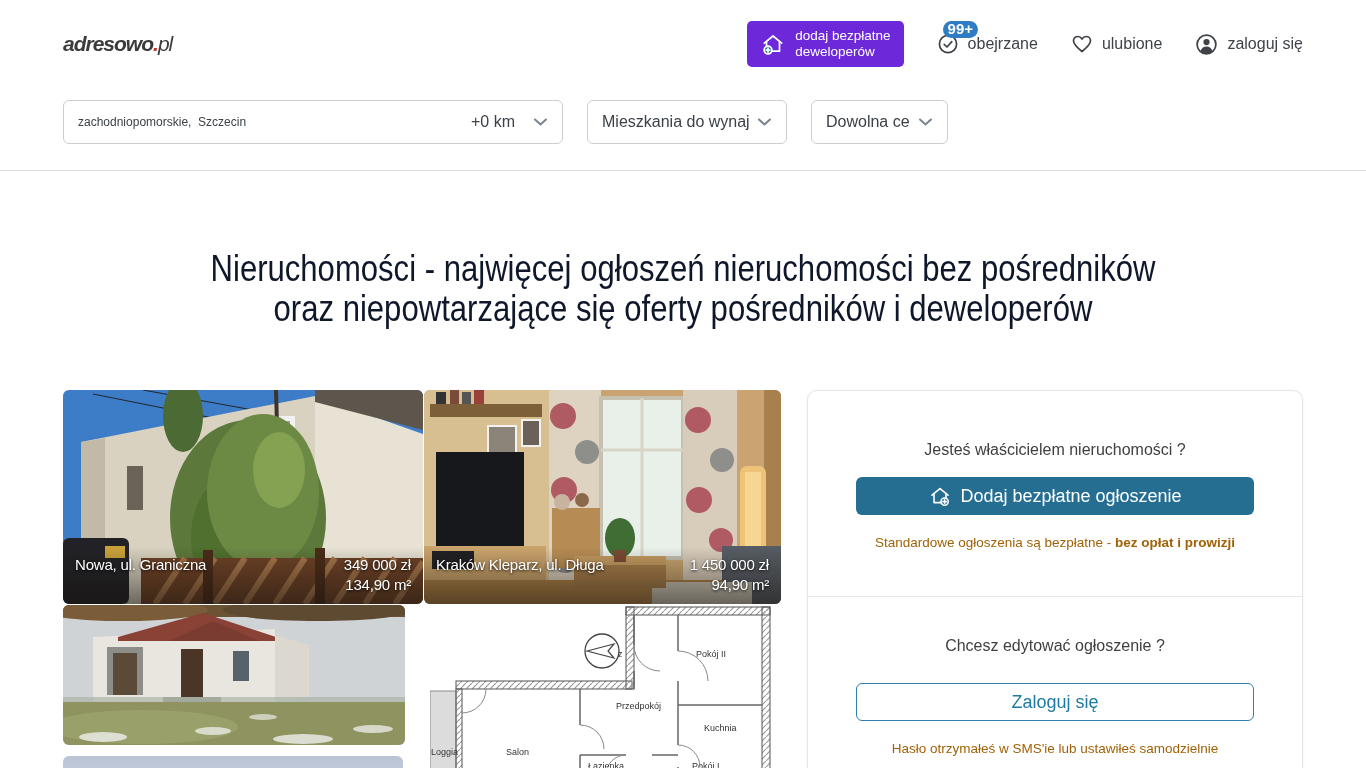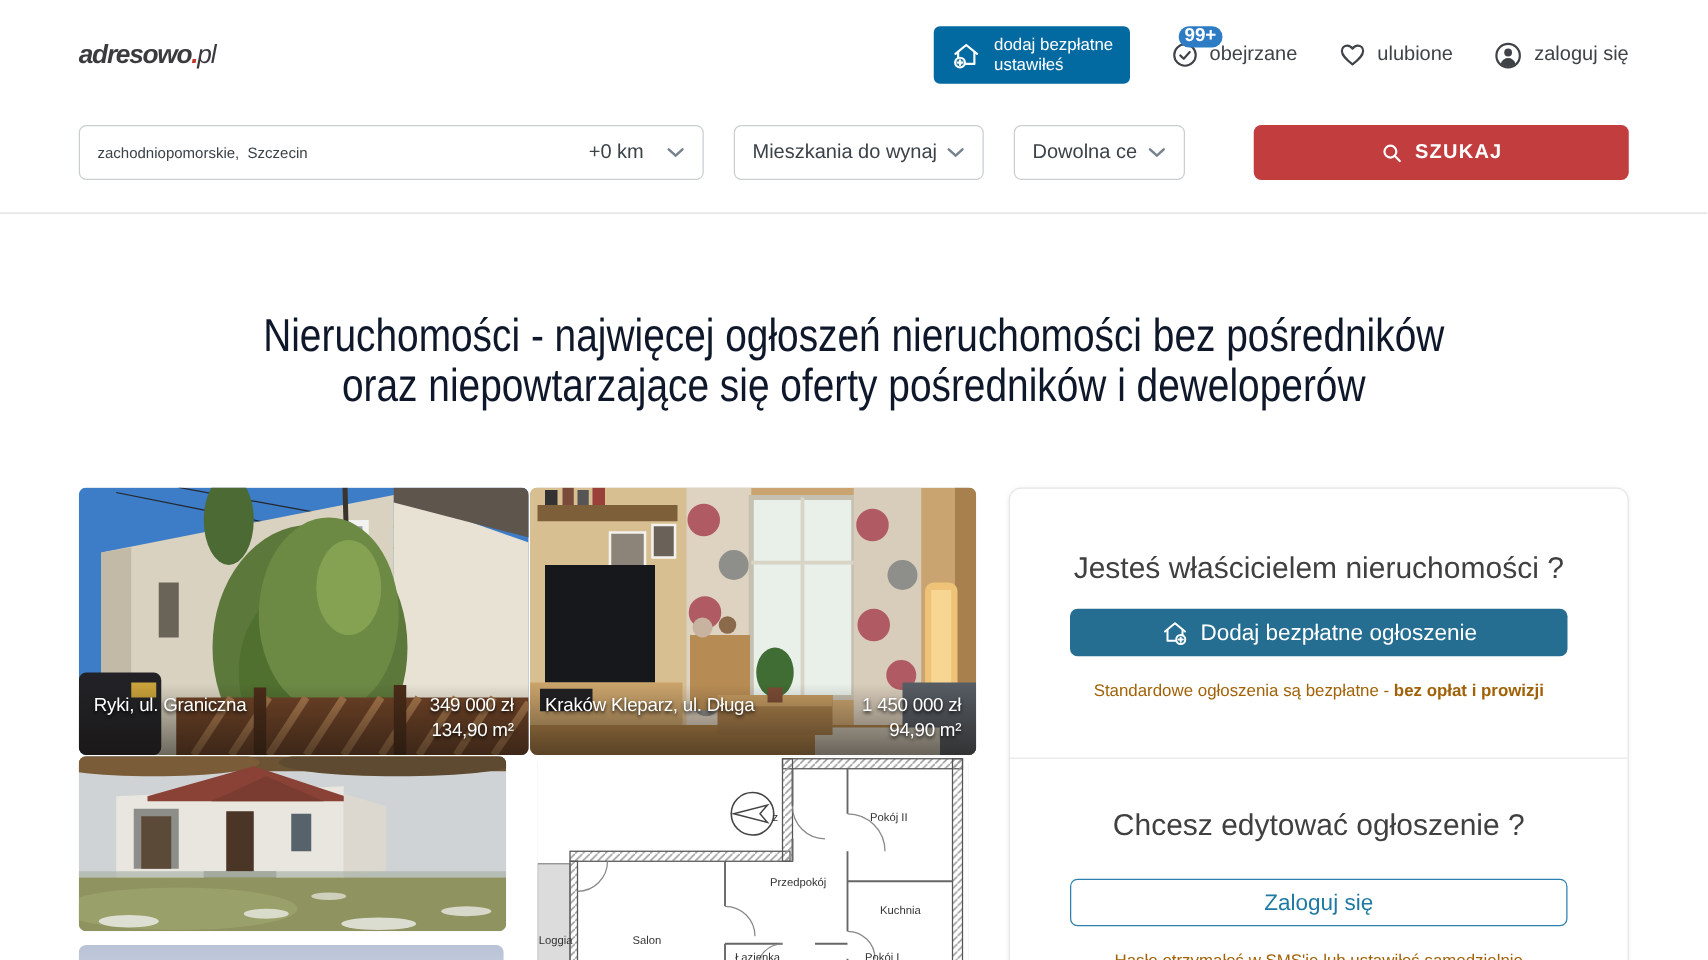--- a/index.html
+++ b/index.html
@@ -10,21 +10,21 @@
   
   .header { height: 88px; display: flex; align-items: center;
     justify-content: space-between; padding: 0 63px; }
   .logo { font-style: italic; font-size: 21px; letter-spacing: -1px; cursor: pointer; }
   .logo .l-name { font-weight: 700; color: #3b3b3d; }
   .logo .l-dot  { font-weight: 700; color: #c0392b; }
   .logo .l-tld  { font-weight: 400; color: #3b3b3d; }
 
   .header-right { display: flex; align-items: center; gap: 32px; }
   .btn-add-header { display: flex; align-items: center; gap: 9px;
-    background: #0369a1; border: none; border-radius: 5px; color: #fff;
+    background: #6d28d9; border: none; border-radius: 5px; color: #fff;
     padding: 7px 13px; cursor: pointer; font-family: inherit; }
   .btn-add-header .two-line { text-align: left; font-size: 13.5px; line-height: 16px; }
   .header-item { display: flex; align-items: center; gap: 8px; font-size: 16px;
     color: #3f4347; cursor: pointer; }
   .icon-wrap { position: relative; display: inline-flex; }
   .badge { position: absolute; top: -11px; left: 7px; background: #2e7cc3; color: #fff;
     font-size: 15px; font-weight: 700; line-height: 14px; padding: 1px 5px 2px;
     border-radius: 9px; }
 
   
@@ -73,21 +73,21 @@
     text-shadow: 0 1px 3px rgba(0,0,0,0.9); }
   .cap .c-title { line-height: 20px; }
   .cap .c-right { text-align: right; line-height: 20px; white-space: nowrap; }
 
   
   .owner-card { margin-left: 26px; width: 496px; height: 520px; background: #fff;
     border: 1px solid #e6e6e6; border-radius: 10px;
     box-shadow: 0 1px 4px rgba(0,0,0,0.06); }
   .card-section { padding: 50px 48px 46px; text-align: center; }
   .card-section.s2 { padding: 40px 48px; }
-  .card-heading { font-size: 24px; font-weight: 400; color: #404040; }
+  .card-heading { font-size: 16px; font-weight: 400; color: #404040; }
   .btn-card { margin-top: 18px; width: 100%; height: 38px; border-radius: 6px;
     font-family: inherit; font-size: 18px; cursor: pointer;
     display: flex; align-items: center; justify-content: center; gap: 8px; }
   .btn-card.teal { background: #256e91; border: none; color: #fff; }
   .btn-card.outline { background: #fff; border: 1px solid #2e7fae; color: #1f7aa3;
     margin-top: 28px; }
   .card-note { margin-top: 20px; font-size: 13.5px; color: #a16207; }
   .card-note b { font-weight: 700; }
   .card-divider { border-top: 1px solid #e8e8e8; }
 
@@ -107,21 +107,21 @@
       <span>
         <svg width="26" height="26" viewBox="0 0 24 24" fill="none" stroke="#fff" stroke-width="1.6" stroke-linecap="round" stroke-linejoin="round">
           <path d="M4 11.2 L12 4.6 L20 11.2"></path>
           <path d="M6 10 V18.6 H18 V10"></path>
           <circle cx="7.4" cy="17.6" r="3.6" fill="#1e799f"></circle>
           <path d="M7.4 15.9 v3.4 M5.7 17.6 h3.4"></path>
         </svg>
       </span>
       <span class="two-line">
         <span>dodaj bezpłatne</span><br>
-        <span>ustawiłeś</span>
+        <span>deweloperów</span>
       </span>
     </button>
 
     <div class="header-item">
       <span class="icon-wrap">
         <span>
           <svg width="24" height="24" viewBox="0 0 24 24" fill="none" stroke="#3f4347" stroke-width="1.7" stroke-linecap="round" stroke-linejoin="round">
             <circle cx="12" cy="12" r="8.6"></circle>
             <path d="M8.2 12.3 L11 15 L15.8 9.6"></path>
           </svg>
@@ -175,29 +175,20 @@
 
   <div class="field f-select f-price">
     <span class="sel-text">Dowolna cena</span>
     <span class="chev">
       <svg width="15" height="10" viewBox="0 0 15 10" fill="none" stroke="#76828e" stroke-width="2" stroke-linecap="round">
           <path d="M2 2.5 L7.5 7.5 L13 2.5"></path>
         </svg>
     </span>
   </div>
 
-  <button class="btn-search">
-    <span>
-      <svg width="19" height="19" viewBox="0 0 24 24" fill="none" stroke="#fff" stroke-width="2.2" stroke-linecap="round">
-        <circle cx="10.5" cy="10.5" r="6"></circle>
-        <path d="M15 15 L20 20"></path>
-      </svg>
-    </span>
-    <span>SZUKAJ</span>
-  </button>
 </div>
 
 <h1 class="hero">
   <div class="hero-line">Nieruchomości - najwięcej ogłoszeń nieruchomości bez pośredników</div>
   <div class="hero-line">oraz niepowtarzające się oferty pośredników i deweloperów</div>
 </h1>
 
 <div class="content">
 
   <div class="mosaic">
@@ -233,21 +224,21 @@
           <path d="M272 214 L302 168"></path>
             <path d="M302 214 L332 168"></path>
             <path d="M332 214 L360 172"></path>
         </g>
         <rect x="140" y="160" width="10" height="54" fill="#4a2c18"></rect>
         <rect x="252" y="158" width="10" height="56" fill="#4a2c18"></rect>
         <rect x="0" y="148" width="66" height="66" rx="6" fill="#222226"></rect>
         <rect x="42" y="156" width="20" height="12" fill="#c9a23a"></rect>
       </svg>
       <div class="cap">
-        <span class="c-title">Ryki, ul. Graniczna</span>
+        <span class="c-title">Nowa, ul. Graniczna</span>
         <span class="c-right">
           <span>349 000 zł</span><br>
           <span>134,90 m²</span>
         </span>
       </div>
     </div>
 
     <div class="tile t2">
       <svg class="ph" viewBox="0 0 357 214" preserveAspectRatio="none">
         <rect width="357" height="214" fill="#c9a470"></rect>

